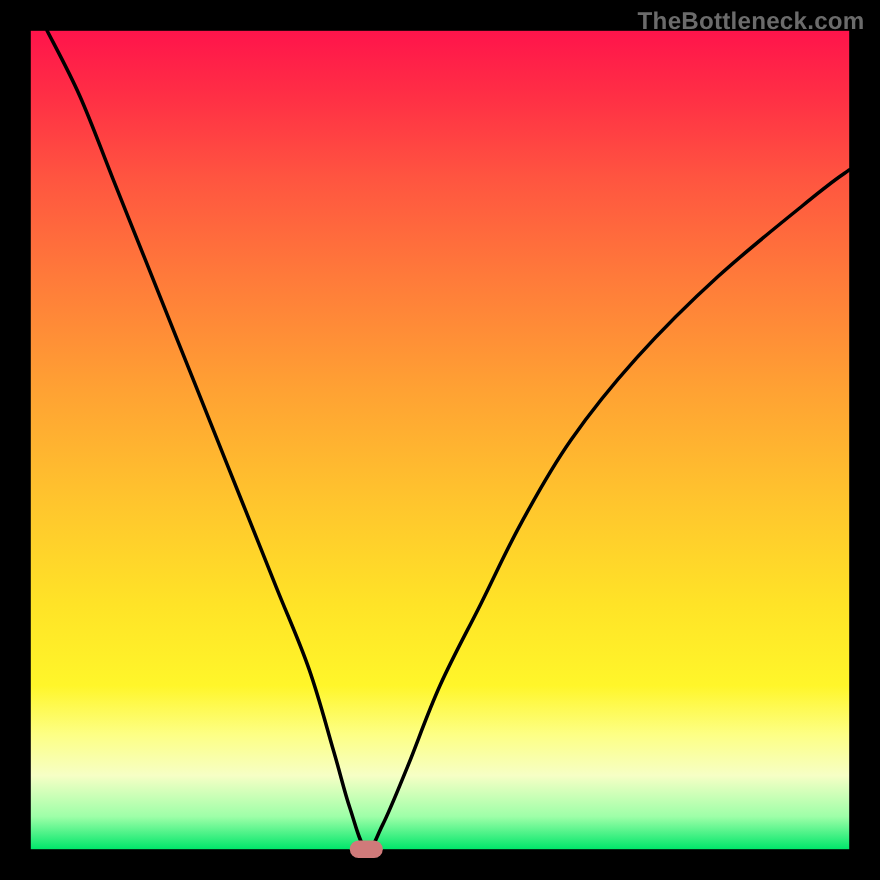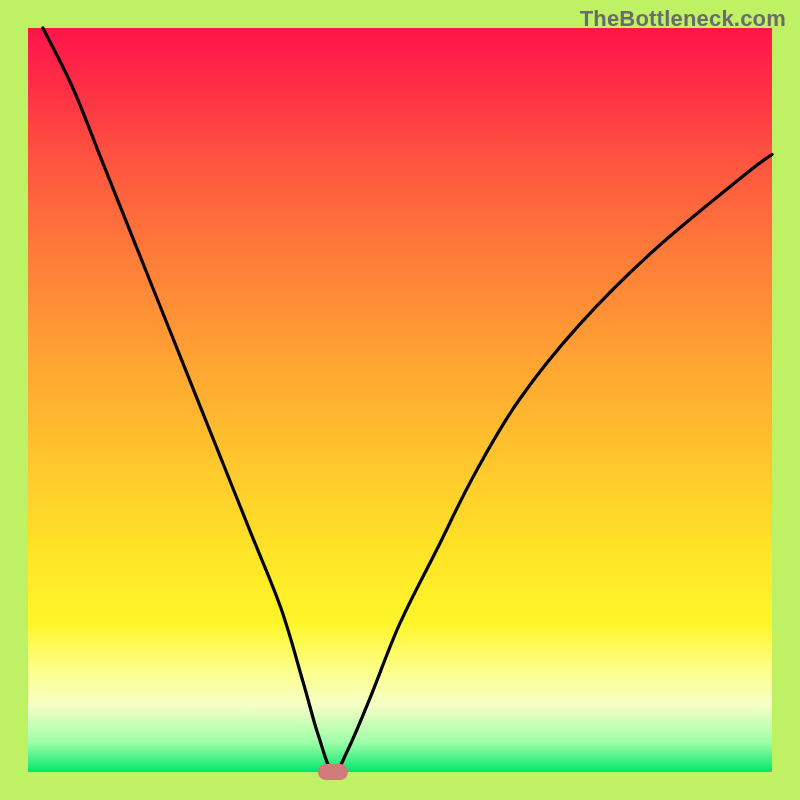--- a/index.html
+++ b/index.html
@@ -1,20 +1,20 @@
 <!DOCTYPE html>
 <html><head>
 <meta charset="utf-8">
 <style>
   * { margin: 0; padding: 0; box-sizing: border-box; }
   html, body { width: 800px; height: 800px; overflow: hidden; }
   .frame {
     width: 800px;
     height: 800px;
-    background: #bef264;
+    background: #000000;
     position: relative;
   }
   .plot-area {
     position: absolute;
     left: 28px;
     top: 28px;
     width: 744px;
     height: 744px;
     background: linear-gradient(to bottom,
       #ff144b 0%,

